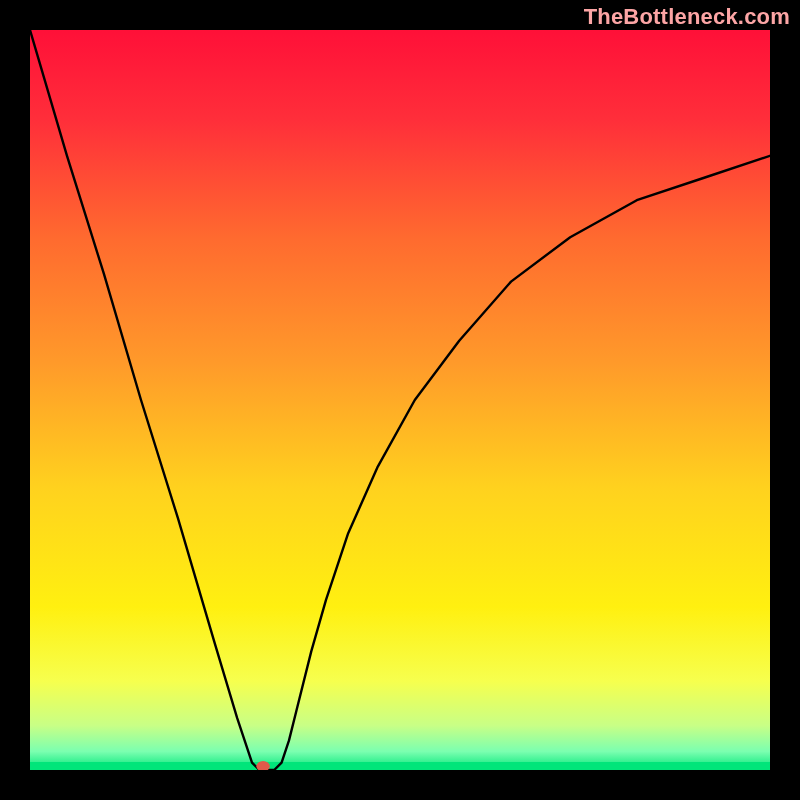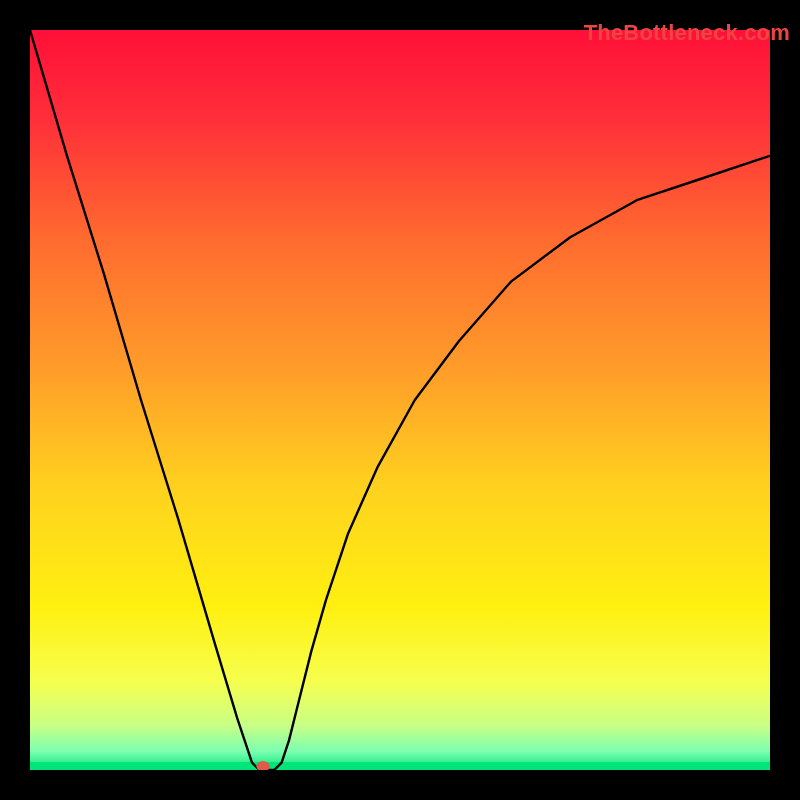--- a/index.html
+++ b/index.html
@@ -12,23 +12,23 @@
     overflow: hidden;
   }
   .outer {
     position: relative;
     width: 800px;
     height: 800px;
     background: #000;
   }
   .attribution {
     position: absolute;
-    top: 20px;
+    top: 4px;
     right: 10px;
-    color: #ef4444;
+    color: #fca5a5;
     font-size: 22px;
     font-weight: 600;
     letter-spacing: 0.2px;
     z-index: 5;
   }
   .plot-box {
     position: absolute;
     left: 30px;
     top: 30px;
     width: 740px;

